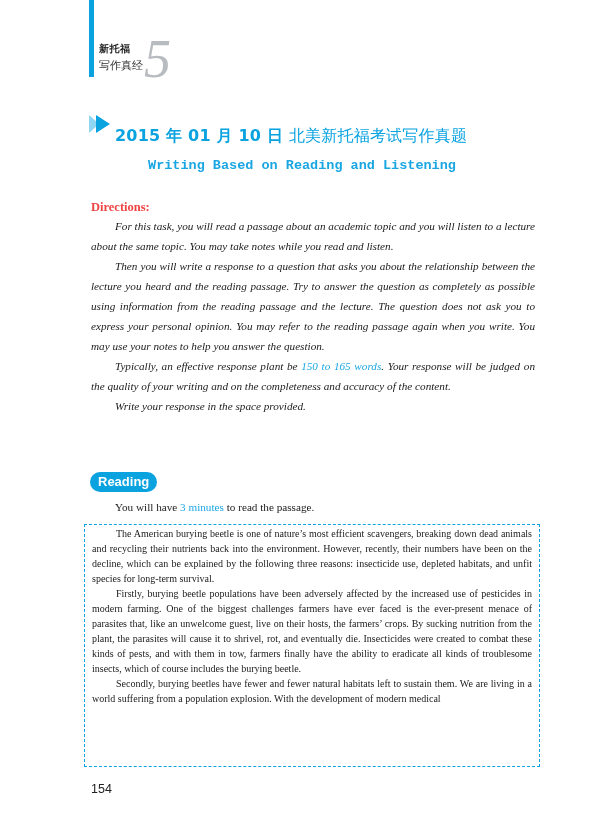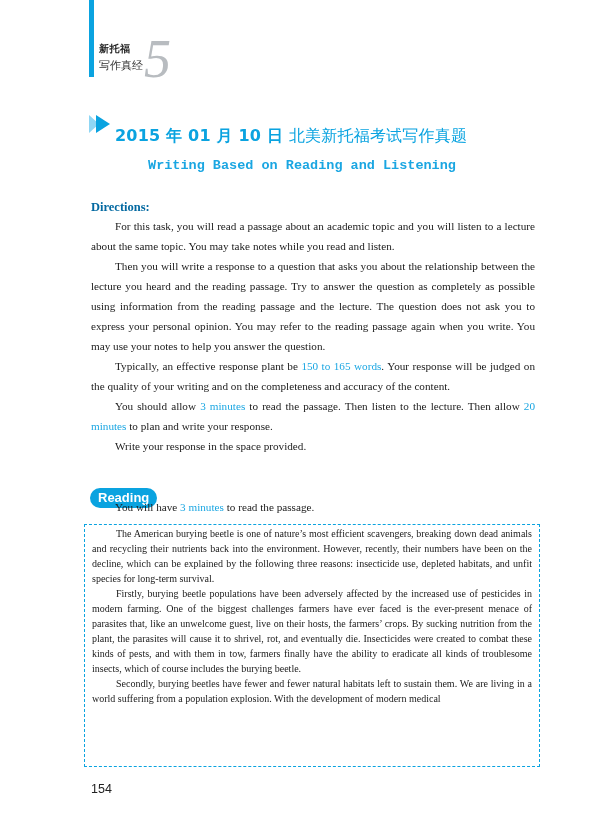--- a/index.html
+++ b/index.html
@@ -94,37 +94,37 @@
       font-size: 13.5px;
       color: #1aa6e2;
     }
     .directions-label {
       position: absolute;
       left: 91px;
       top: 200px;
       font-family: "Liberation Serif", "DejaVu Serif", serif;
       font-weight: bold;
       font-size: 12.5px;
-      color: #0369a1;
+      color: #ef4444;
     }
     .directions {
       position: absolute;
       left: 91px;
       top: 216px;
       width: 444px;
       font-size: 11.2px;
       line-height: 20px;
       text-align: justify;
     }
-    .directions p { text-indent: 24px; }
+    .directions p { text-indent: 24px; font-style: italic; }
     .hl { color: #1aa6e2; }
     .reading-badge {
       position: absolute;
       left: 90px;
-      top: 488px;
+      top: 472px;
       height: 20px;
       padding: 0 8px;
       background: #0aa3e0;
       color: #ffffff;
       border-radius: 10px;
       font-family: "Liberation Sans", "DejaVu Sans", sans-serif;
       font-weight: bold;
       font-size: 13px;
       line-height: 20px;
     }
@@ -182,21 +182,20 @@
 </div>
 
 <div class="subtitle">Writing Based on Reading and Listening</div>
 
 <div class="directions-label">Directions:</div>
 
 <div class="directions">
   <p>For this task, you will read a passage about an academic topic and you will listen to a lecture about the same topic. You may take notes while you read and listen.</p>
   <p>Then you will write a response to a question that asks you about the relationship between the lecture you heard and the reading passage. Try to answer the question as completely as possible using information from the reading passage and the lecture. The question does not ask you to express your personal opinion. You may refer to the reading passage again when you write. You may use your notes to help you answer the question.</p>
   <p><span>Typically, an effective response plant be </span><span class="hl">150 to 165 words</span><span>. Your response will be judged on the quality of your writing and on the completeness and accuracy of the content.</span></p>
-  <p><span>You should allow </span><span class="hl">3 minutes</span><span> to read the passage. Then listen to the lecture. Then allow </span><span class="hl">20 minutes</span><span> to plan and write your response.</span></p>
   <p>Write your response in the space provided.</p>
 </div>
 
 <div class="reading-badge">Reading</div>
 
 <div class="reading-note"><span>You will have </span><span class="hl">3 minutes</span><span> to read the passage.</span></div>
 
 <div class="passage-box">
   <p>The American burying beetle is one of nature’s most efficient scavengers, breaking down dead animals and recycling their nutrients back into the environment. However, recently, their numbers have been on the decline, which can be explained by the following three reasons: insecticide use, depleted habitats, and unfit species for long-term survival.</p>
   <p>Firstly, burying beetle populations have been adversely affected by the increased use of pesticides in modern farming. One of the biggest challenges farmers have ever faced is the ever-present menace of parasites that, like an unwelcome guest, live on their hosts, the farmers’ crops. By sucking nutrition from the plant, the parasites will cause it to shrivel, rot, and eventually die. Insecticides were created to combat these kinds of pests, and with them in tow, farmers finally have the ability to eradicate all kinds of troublesome insects, which of course includes the burying beetle.</p>

